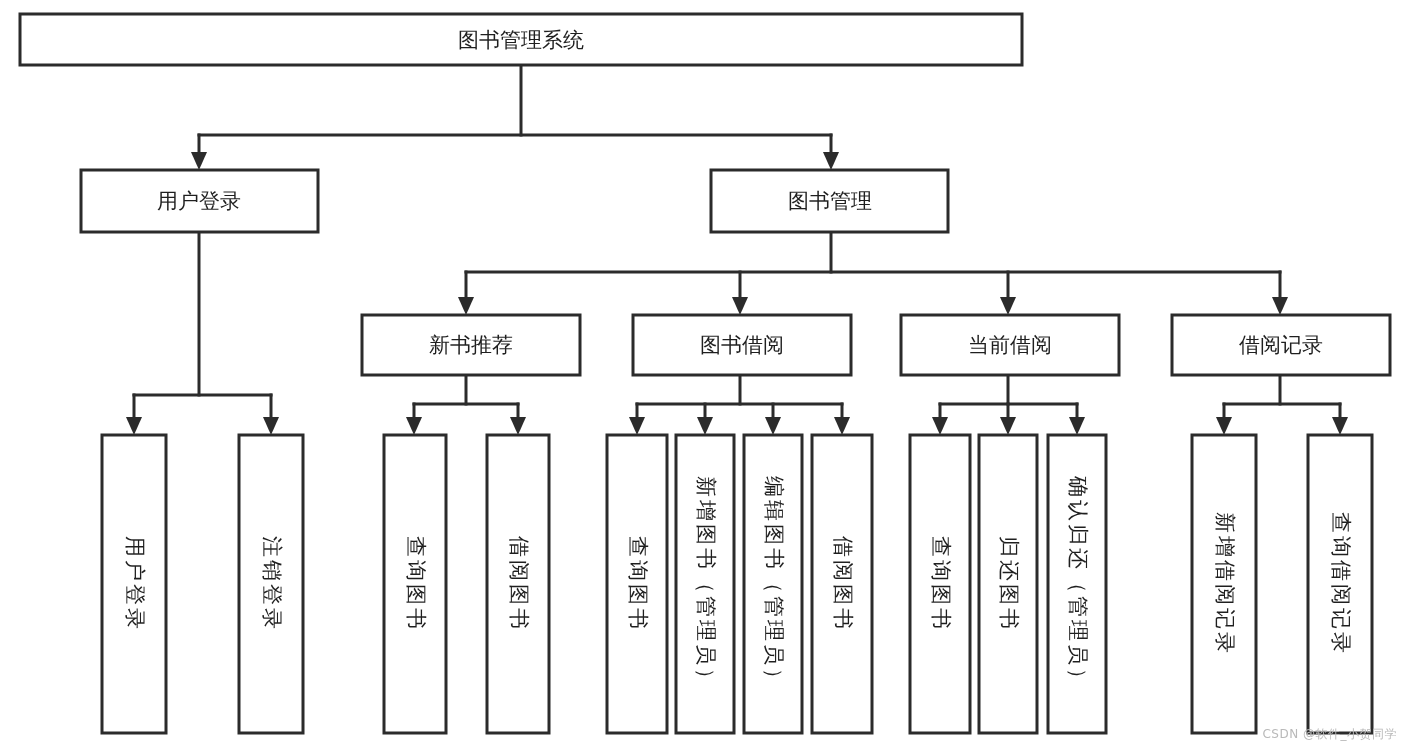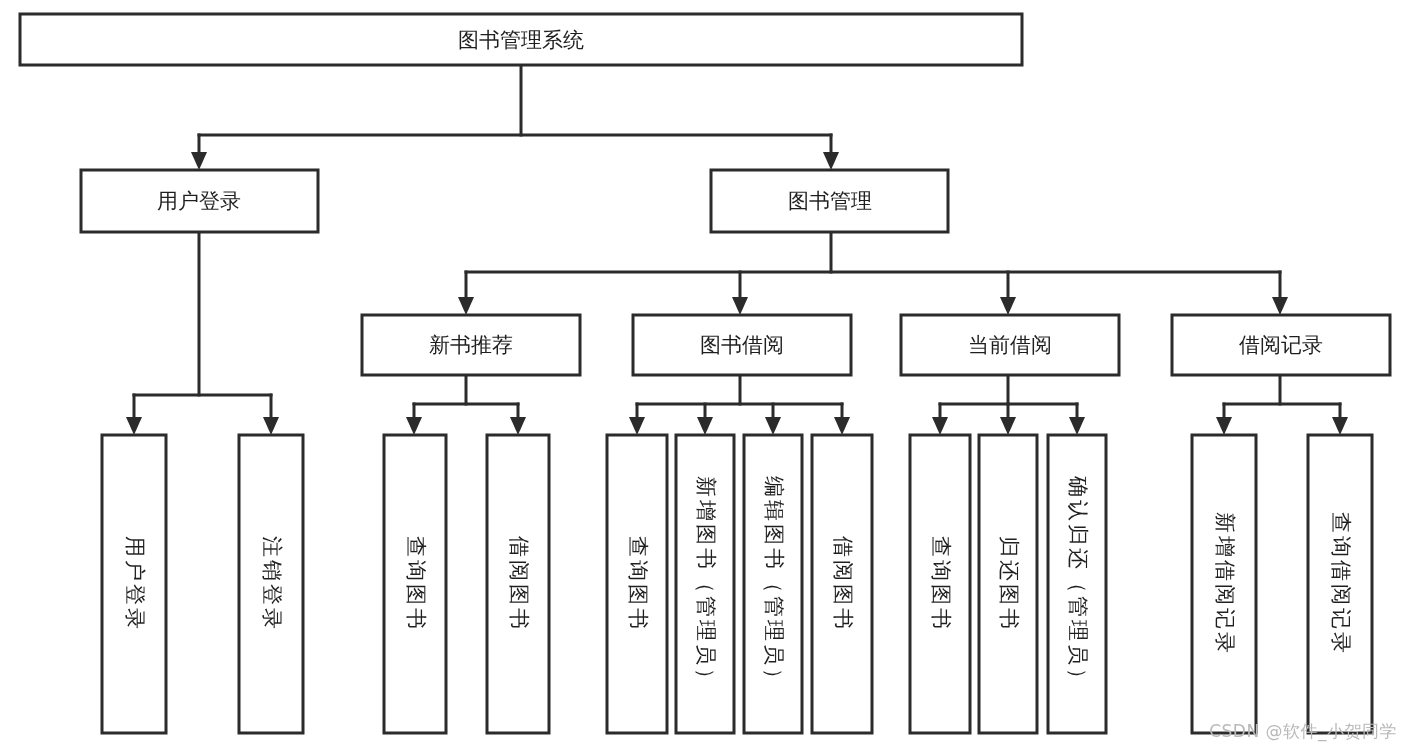--- a/index.html
+++ b/index.html
@@ -20,21 +20,21 @@
     font-family:"DejaVu Sans","Liberation Sans",sans-serif;
     font-size:21px;fill:#1f1f1f;
     dominant-baseline:middle;text-anchor:middle;
     white-space:pre;letter-spacing:3px;
   }
   .link-line{stroke:#2b2b2b;stroke-width:3;fill:none;stroke-linecap:square;}
   .arrow-head{fill:#2b2b2b;stroke:none;}
   .watermark{
     position:absolute;right:8px;bottom:4px;
     font-family:"DejaVu Sans","Liberation Sans",sans-serif;
-    font-size:17px;color:#b9b9b9;letter-spacing:.5px;
+    font-size:12px;color:#b9b9b9;letter-spacing:.5px;
     user-select:none;pointer-events:none;white-space:nowrap;
   }
 </style>
 </head>
 <body>
 
 <div id="diagram-root">
   <svg class="flow" viewBox="0 0 1405 747" xmlns="http://www.w3.org/2000/svg">
 
     <g>

